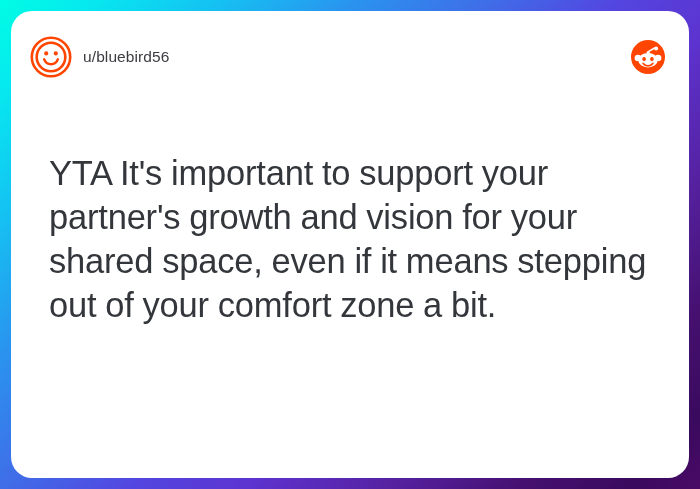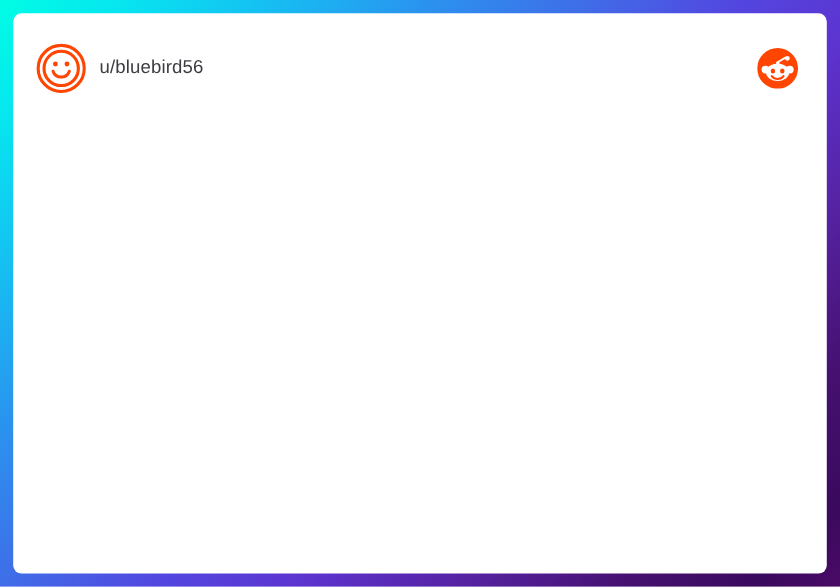--- a/index.html
+++ b/index.html
@@ -42,21 +42,21 @@
   }
 
   
   #card {
     position: absolute;
     left: 11px;
     top: 11px;
     width: 678px;
     height: 467px;
     background: #ffffff;
-    border-radius: 7px;
+    border-radius: 21px;
     box-sizing: border-box;
     overflow: hidden;
   }
 
   
   #card-header {
     position: absolute;
     left: 0;
     top: 0;
     right: 0;
@@ -148,16 +148,17 @@
         <ellipse cx="17" cy="20.2" rx="9.7" ry="7.3" fill="#FFFFFF"></ellipse>
         <circle cx="6.9" cy="18.0" r="3.3" fill="#FFFFFF"></circle>
         <circle cx="27.1" cy="18.0" r="3.3" fill="#FFFFFF"></circle>
         <ellipse cx="13.1" cy="19.1" rx="1.85" ry="2.1" fill="#FF4500"></ellipse>
         <ellipse cx="20.9" cy="19.1" rx="1.85" ry="2.1" fill="#FF4500"></ellipse>
         <path d="M12.1 23.4 A6.2 6.2 0 0 0 21.9 23.4" fill="none" stroke="#FF4500" stroke-width="1.7" stroke-linecap="round"></path>
       </svg>
 
     </div>
 
+    <div id="post-body">YTA It's important to support your partner's growth and vision for your shared space, even if it means stepping out of your comfort zone a bit.</div>
 
   </div>
 
 </div>
 
 </body></html>

